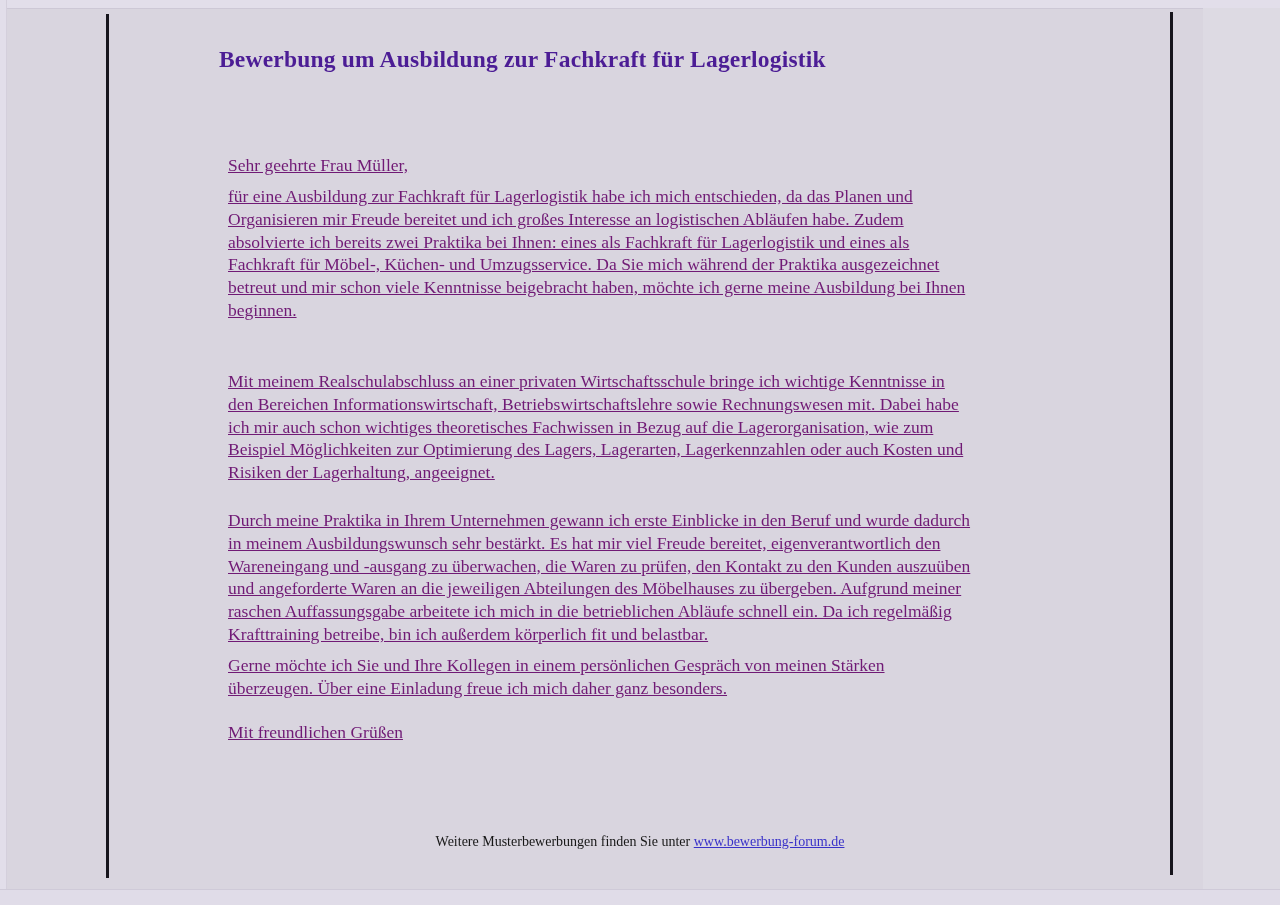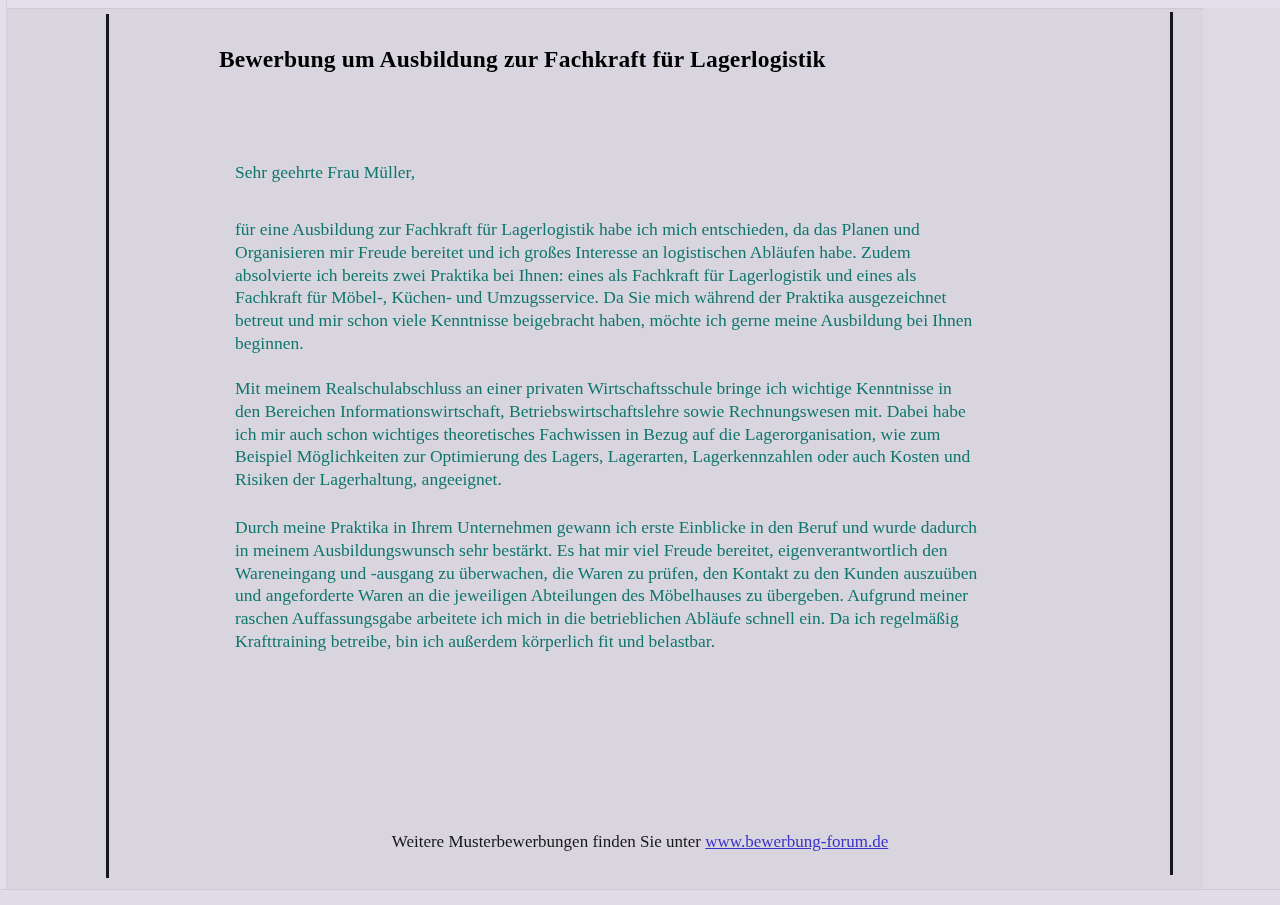--- a/index.html
+++ b/index.html
@@ -40,41 +40,42 @@
   .rule {
     position: absolute; width: 3px; background: #17151d;
   }
   .rule-left  { left: 106px;  top: 14px; height: 864px; }
   .rule-right { left: 1170px; top: 12px; height: 863px; }
 
   .title {
     position: absolute; left: 219px; top: 45px;
     margin: 0;
     font-size: 23.5px; line-height: 29px; font-weight: bold;
-    color: #000000; letter-spacing: 0.2px;
+    color: #4c1d95; letter-spacing: 0.2px;
     white-space: nowrap;
   }
   .block {
     position: absolute; left: 219px; width: 865px;
-    margin: 16px;
+    margin: 9px;
     font-size: 17.5px; line-height: 22.8px;
-    color: #0f766e;
+    color: #701a75;
     white-space: pre-line;
+    text-decoration: underline;
   }
   .salutation { top: 145px; }
-  .para-1 { top: 202px; }
+  .para-1 { top: 176px; }
   .para-2 { top: 361px; }
   .para-3 { top: 500px; }
   .para-4 { top: 645px; }
   .closing { top: 712px; }
 
   .footer {
     position: absolute; left: 107px; top: 830px; width: 1066px;
     text-align: center;
-    font-size: 17px; line-height: 23px;
+    font-size: 14px; line-height: 23px;
     color: #161616;
   }
   .footer-link {
     color: #3931c9;
     text-decoration: underline;
     cursor: pointer;
   }
 </style>
 </head>
 <body>
@@ -106,17 +107,20 @@
 Beispiel Möglichkeiten zur Optimierung des Lagers, Lagerarten, Lagerkennzahlen oder auch Kosten und
 Risiken der Lagerhaltung, angeeignet.</p>
 
   <p class="block para-3">Durch meine Praktika in Ihrem Unternehmen gewann ich erste Einblicke in den Beruf und wurde dadurch
 in meinem Ausbildungswunsch sehr bestärkt. Es hat mir viel Freude bereitet, eigenverantwortlich den
 Wareneingang und -ausgang zu überwachen, die Waren zu prüfen, den Kontakt zu den Kunden auszuüben
 und angeforderte Waren an die jeweiligen Abteilungen des Möbelhauses zu übergeben. Aufgrund meiner
 raschen Auffassungsgabe arbeitete ich mich in die betrieblichen Abläufe schnell ein. Da ich regelmäßig
 Krafttraining betreibe, bin ich außerdem körperlich fit und belastbar.</p>
 
+  <p class="block para-4">Gerne möchte ich Sie und Ihre Kollegen in einem persönlichen Gespräch von meinen Stärken
+überzeugen. Über eine Einladung freue ich mich daher ganz besonders.</p>
 
+  <p class="block closing">Mit freundlichen Grüßen</p>
 
   <div class="footer"><span>Weitere Musterbewerbungen finden Sie unter </span><a class="footer-link">www.bewerbung-forum.de</a></div>
 
 </div>
 
 </body></html>

